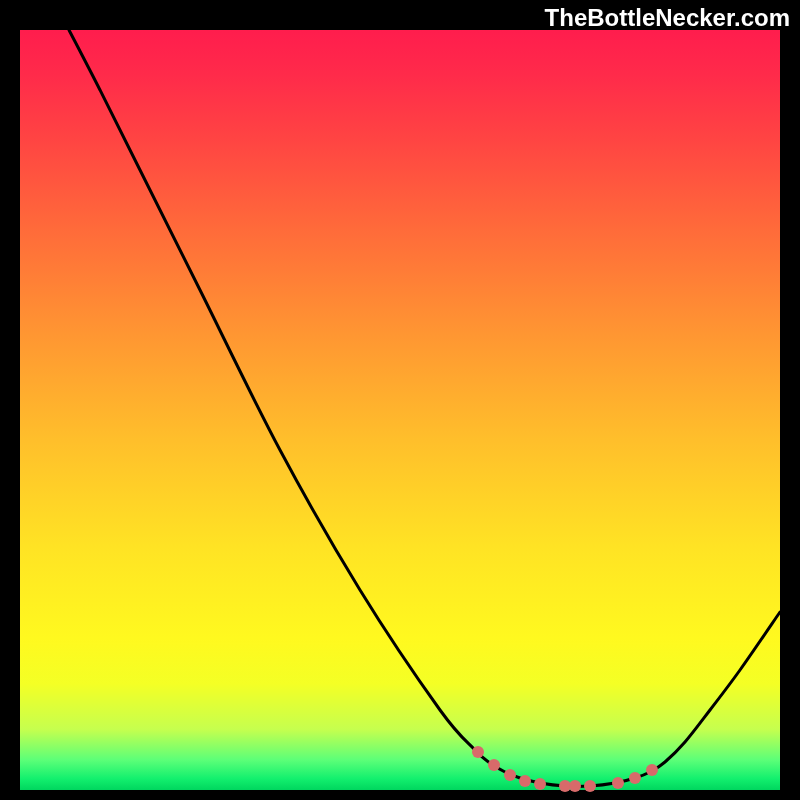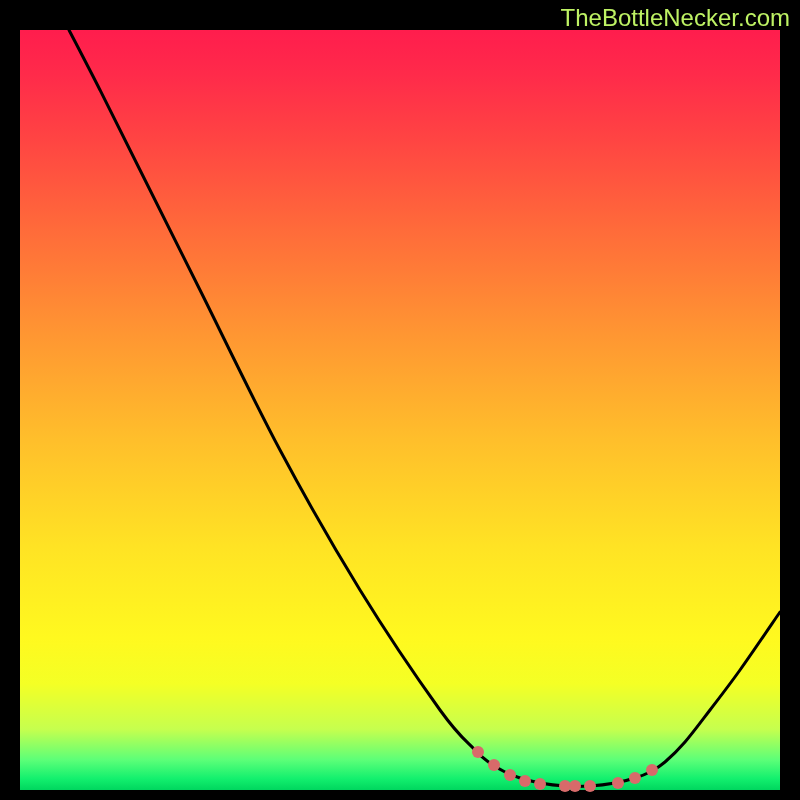--- a/index.html
+++ b/index.html
@@ -9,22 +9,22 @@
     left: 0; top: 0;
     width: 800px; height: 800px;
     background: #000;
   }
   .watermark {
     position: absolute;
     top: 4px;
     right: 10px;
     font-family: Arial, Helvetica, sans-serif;
     font-size: 24px;
-    font-weight: normal;
-    color: #bef264;
+    font-weight: bold;
+    color: #ffffff;
     letter-spacing: 0px;
   }
   .plot {
     position: absolute;
     left: 20px;
     top: 30px;
     width: 760px;
     height: 760px;
   }
   .gradient {

